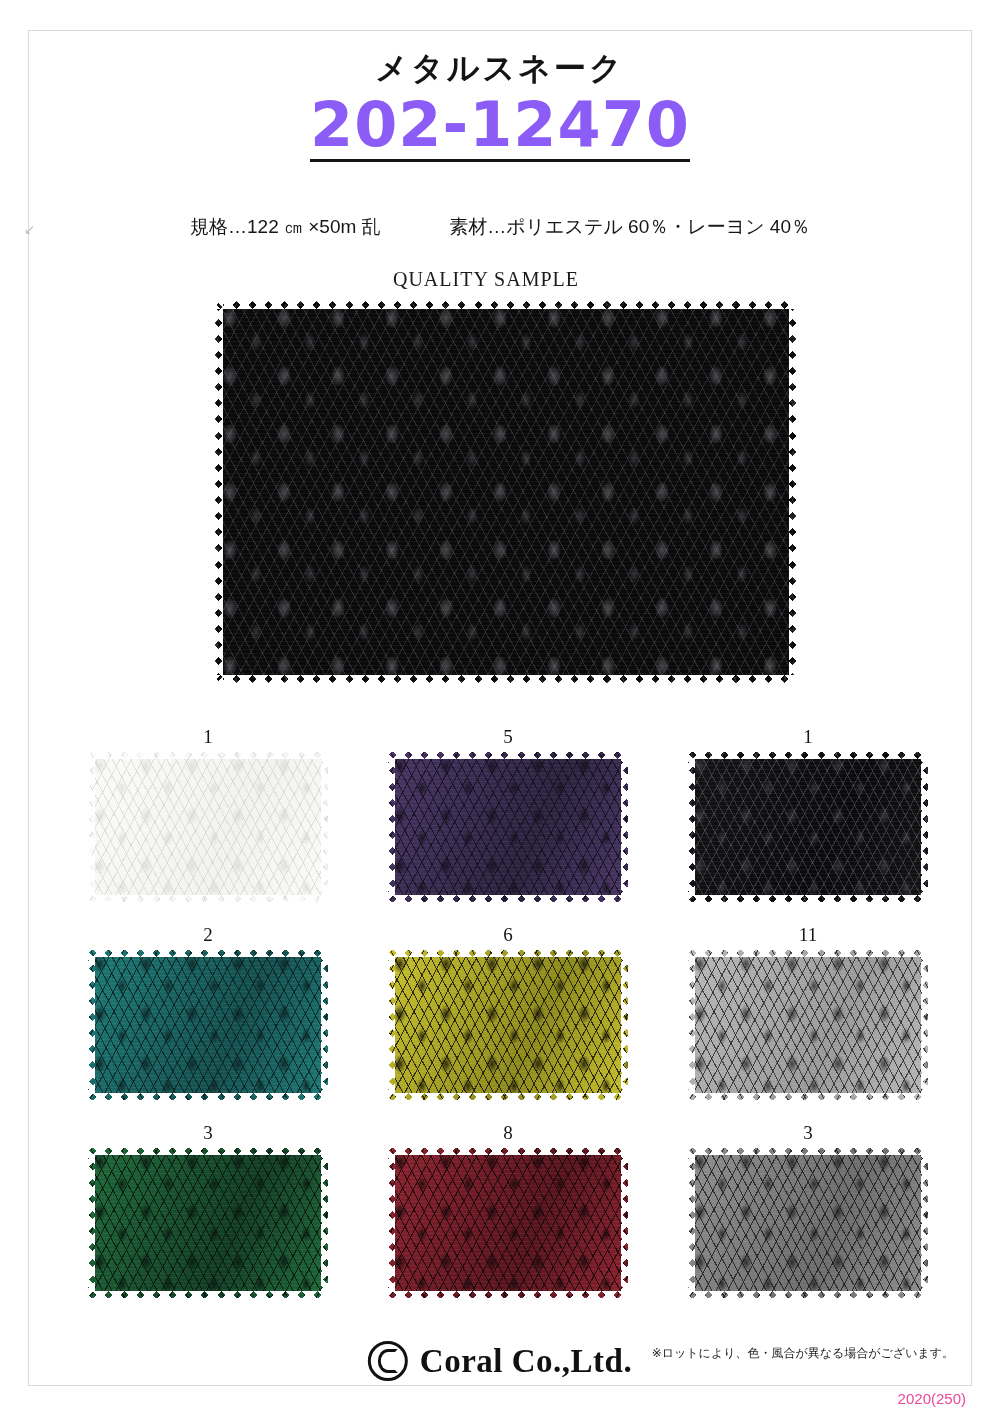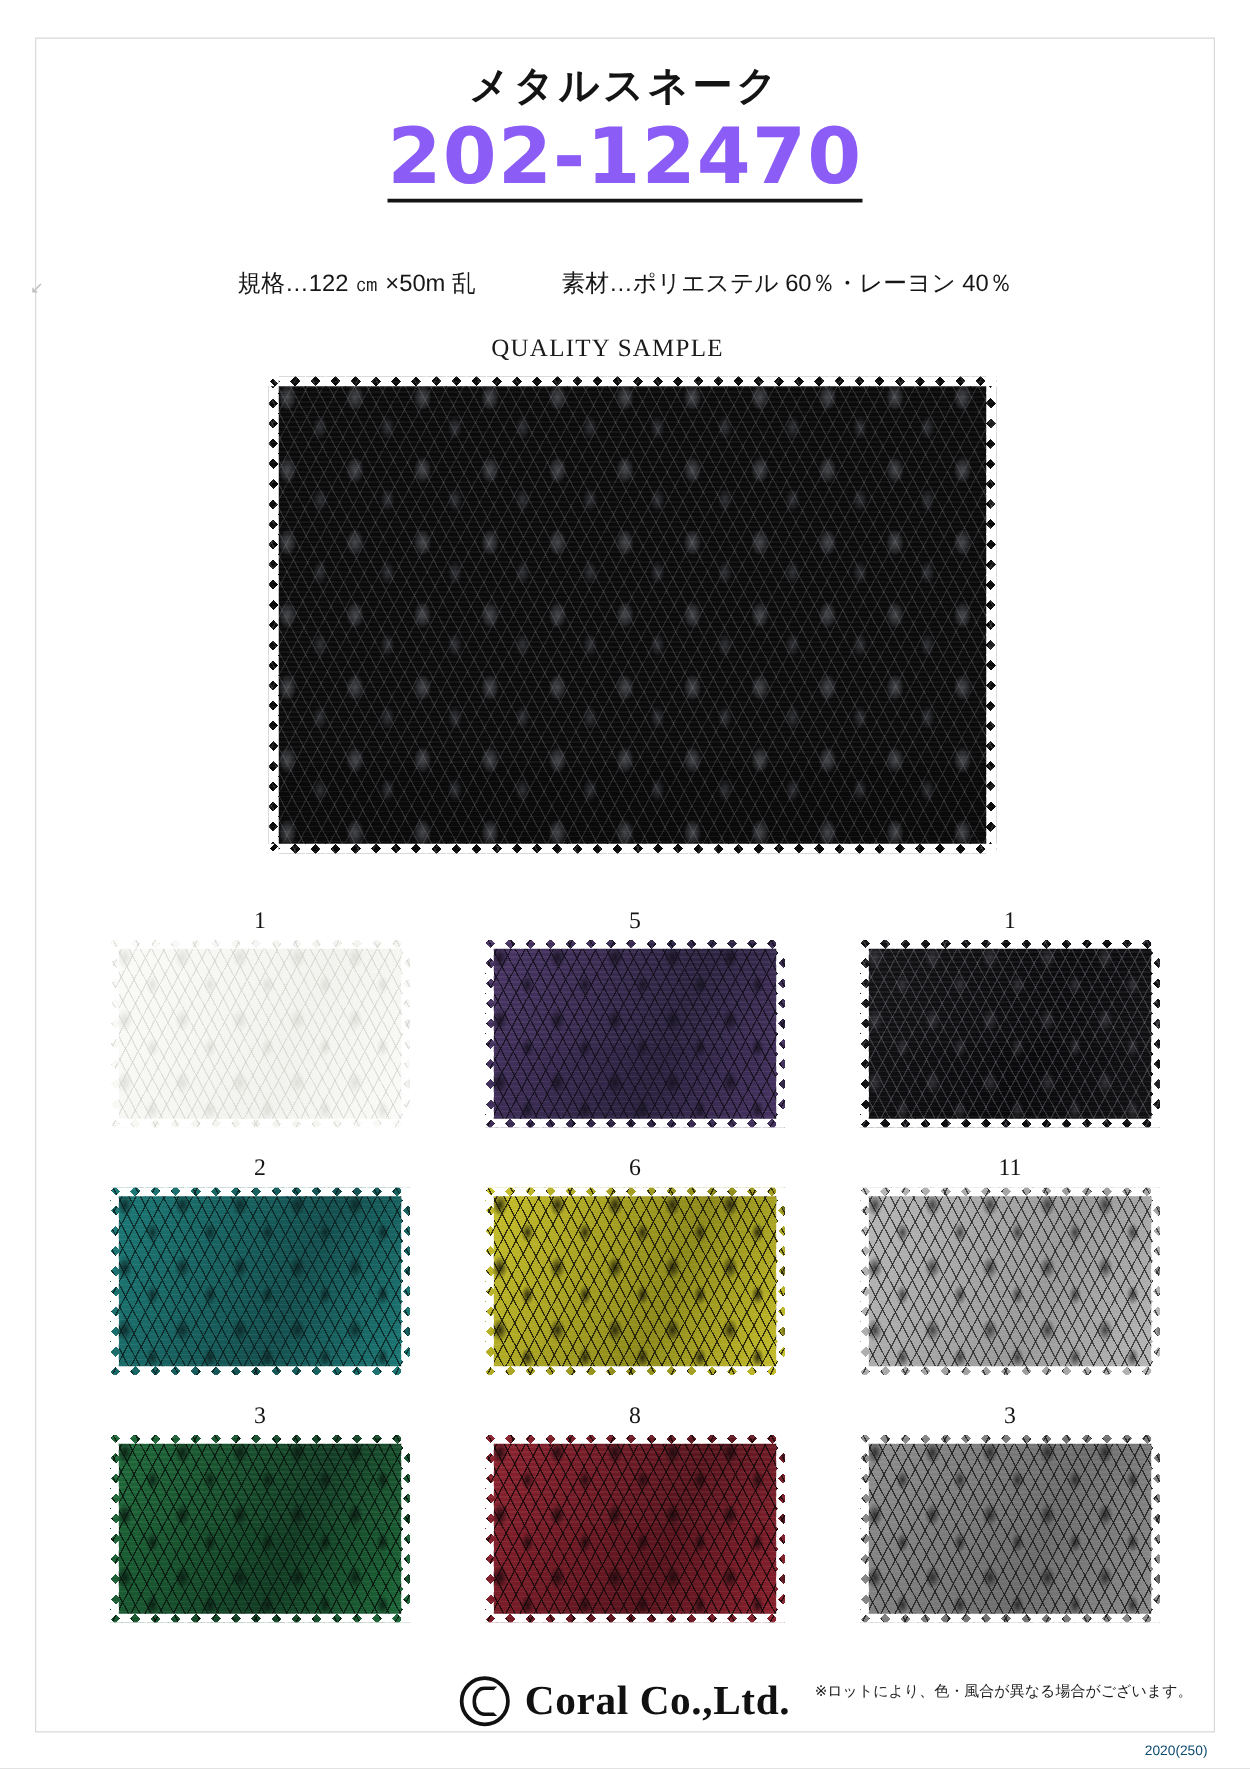--- a/index.html
+++ b/index.html
@@ -222,22 +222,22 @@
     top: 14px;
     font-family: "DejaVu Sans", sans-serif;
     font-size: 12px;
     color: #1d1d1d;
   }
   .footer-code {
     position: absolute;
     right: 34px;
     bottom: -6px;
     font-family: "Liberation Sans", sans-serif;
-    font-size: 11px;
-    color: #0c4a6e;
+    font-size: 15px;
+    color: #ec4899;
   }
 </style>
 </head>
 <body>
 
 <div class="page">
 
   <div class="scan-frame"></div>
   <div class="stray-mark" style="left:24px; top:222px;">↙</div>
 

